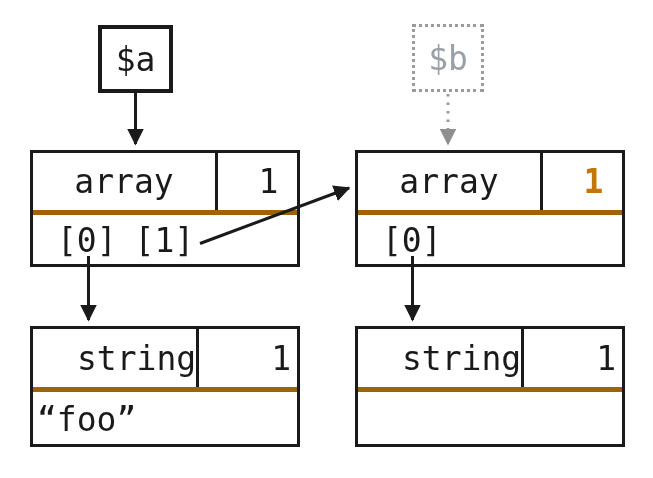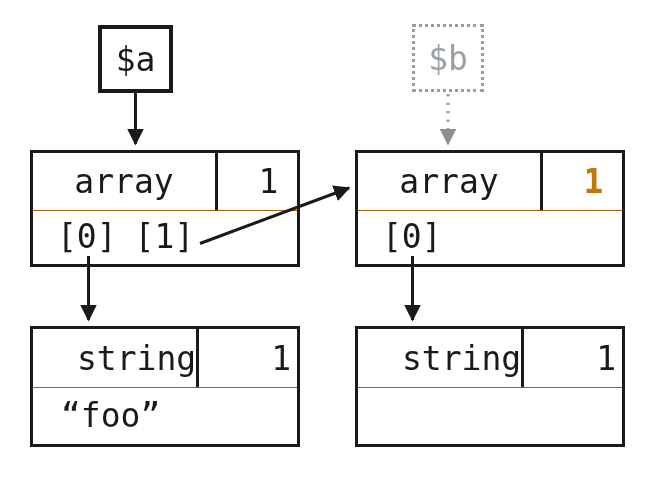--- a/index.html
+++ b/index.html
@@ -25,38 +25,38 @@
   .var-b { left: 412px; top: 24px; width: 72px; height: 68px; border: 3px dotted #9b9b9b; color: #9aa0a6; }
 
   
   .node {
     position: absolute; width: 270px;
     border: 3px solid #1a1a1a; background: #ffffff;
     font-size: 33px; color: #1a1a1a;
   }
   .array-node  { height: 117px; }
   .string-node { height: 121px; }
-  .node .header { display: flex; border-bottom: 1px solid #a16207; gap: 22px; }
+  .node .header { display: flex; border-bottom: 5px solid #a16207; gap: 22px; }
   .array-node .header .cell  { height: 57px; }
   .string-node .header .cell { height: 58px; margin-left: 44px; }
   .node .type-cell {
     flex: 1; display: flex; align-items: center; justify-content: center;
     border-right: 3px solid #1a1a1a;
   }
   .node .count-cell {
     width: 57px; display: flex; align-items: center; justify-content: center;
   }
   .count-cell.hl { color: #c1770c; font-weight: bold; }
   .slot-row {
     display: flex; align-items: center; gap: 18px;
     padding-left: 24px; height: 51px;
   }
   .value-row {
     display: flex; align-items: center;
-    padding-left: 28px; height: 54px;
+    padding-left: 4px; height: 54px;
   }
 
   .node-array-a  { left: 30px;  top: 150px; }
   .node-array-b  { left: 355px; top: 150px; }
   .node-string-foo { left: 30px;  top: 326px; }
   .node-string-bar { left: 355px; top: 326px; }
 
   
   svg.arrows {
     position: absolute; left: 0; top: 0;

